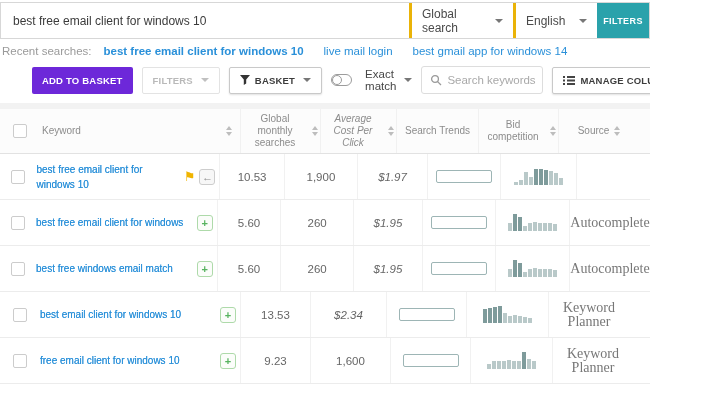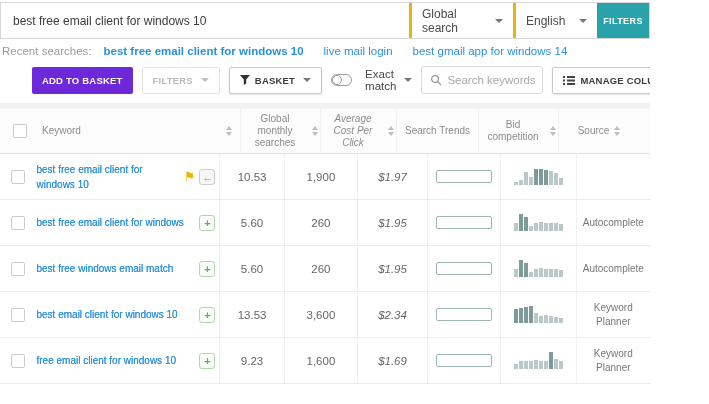--- a/index.html
+++ b/index.html
@@ -74,21 +74,21 @@
   .kw-icon { display:inline-flex; align-items:center; justify-content:center; cursor:pointer; }
   .kw-icon.flag { color:#f0b400; font-size:13px; line-height:13px; }
   .kw-icon.arrow-left, .kw-icon.add { width:16px; height:16px; border:1px solid; border-radius:3px; font-size:11px; }
   .kw-icon.arrow-left { border-color:#cdcdcd; color:#8d8d8d; background:#f7f7f7; }
   .kw-icon.add { border-color:#aeda aa; border-color:#aedaaa; color:#57b35f; background:#fbfdfa; font-weight:bold; }
   .bid-track { width:56px; height:13px; border:1px solid #9db5b5; border-radius:2px; padding:2px; background:#fff; }
   .bid-fill { height:100%; background:#4c6c6c; }
   .trend { display:flex; align-items:flex-end; gap:1px; height:17px; }
   .tbar { width:4px; background:#b9c9c9; display:block; }
   .tbar.dark { background:#7e9b9b; }
-  .src-txt { font-size:10px; color:#777; line-height:14px; }
+  .src-txt { font-size:14px; color:#777; line-height:14px;font-family:Liberation Serif, serif; }
 </style>
 </head>
 <body>
 
 <div class="app">
 
   <div class="searchbar">
     <input type="text" value="best free email client for windows 10" style="">
     <div class="sb-select scope">
       <span>Global search</span>
@@ -334,23 +334,20 @@
         </div>
         <div class="c-kw">
           <a class="kw-link">best email client for windows 10</a>
           <span class="kw-icons">
             <span class="kw-icon add">+</span>
           </span>
         </div>
         <div class="c-kei">
           <span>13.53</span>
         </div>
-        <div class="c-mon">
-          <span>3,600</span>
-        </div>
         <div class="c-cpc">
           <span>$2.34</span>
         </div>
         <div class="c-bid">
           <span class="bid-track">
             <span class="bid-fill" style="width: 8%;"></span>
           </span>
         </div>
         <div class="c-tr">
           <span class="trend">
@@ -380,23 +377,20 @@
           <span class="kw-icons">
             <span class="kw-icon add">+</span>
           </span>
         </div>
         <div class="c-kei">
           <span>9.23</span>
         </div>
         <div class="c-mon">
           <span>1,600</span>
         </div>
-        <div class="c-cpc">
-          <span>$1.69</span>
-        </div>
         <div class="c-bid">
           <span class="bid-track">
             <span class="bid-fill" style="width: 16%;"></span>
           </span>
         </div>
         <div class="c-tr">
           <span class="trend">
             <span class="tbar" style="height: 30%;"></span>
             <span class="tbar" style="height: 45%;"></span>
             <span class="tbar" style="height: 50%;"></span>

